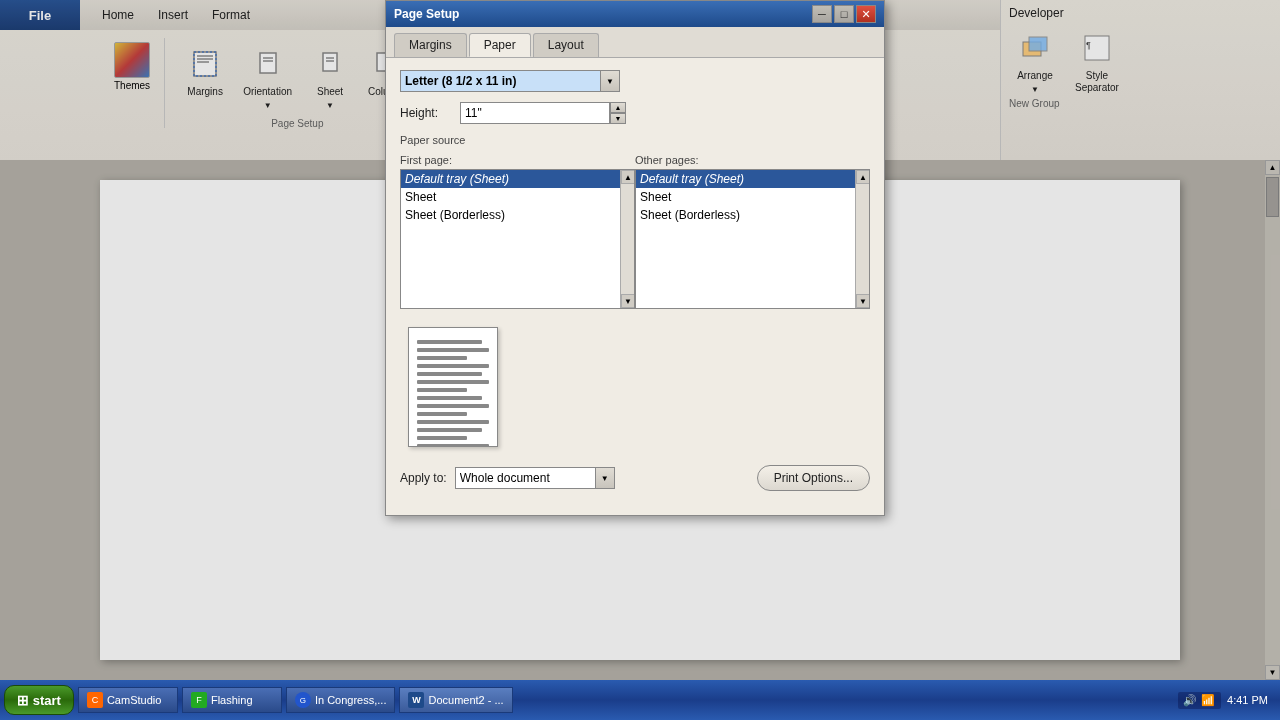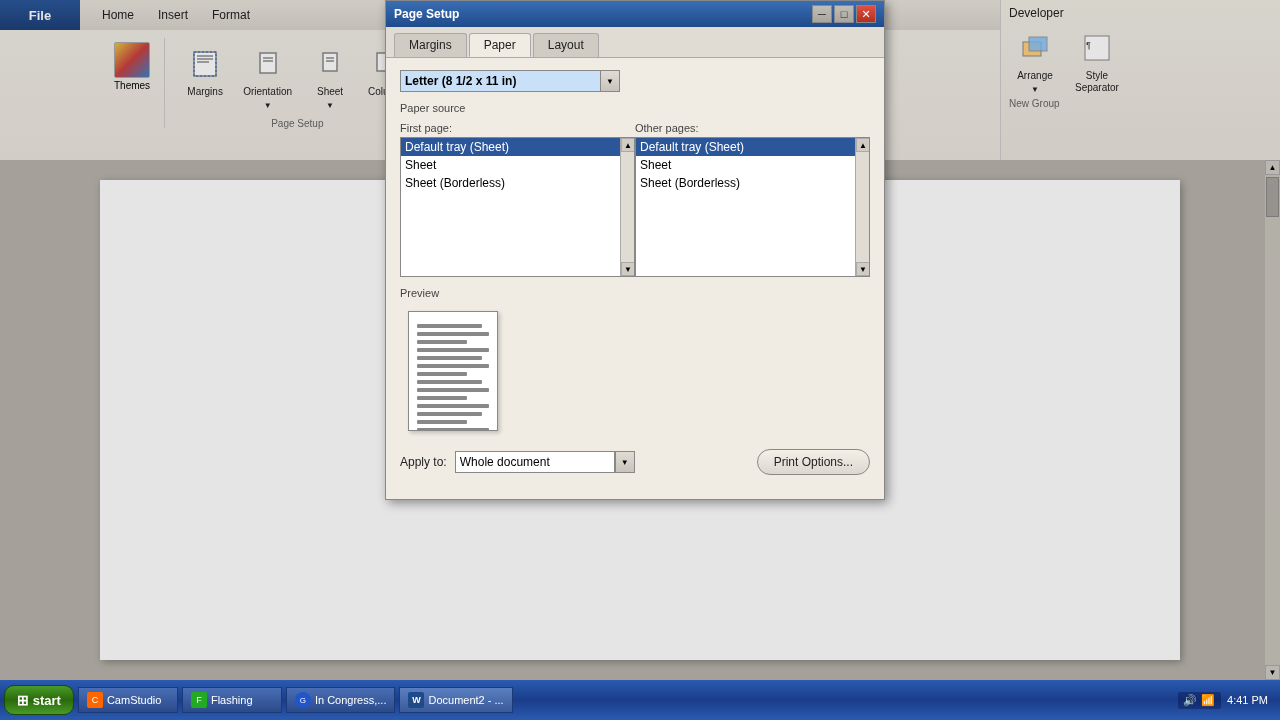--- a/index.html
+++ b/index.html
@@ -291,20 +291,21 @@
 
     .list-item {
       padding: 2px 4px;
       cursor: pointer;
       white-space: nowrap;
     }
 
     .list-item.selected {
       background: #2b579a;
       color: white;
+      font-style: italic;
     }
 
     .scrollbar-v {
       position: absolute;
       right: 0;
       top: 0;
       bottom: 0;
       width: 14px;
       background: #e0dcd4;
       border-left: 1px solid #aaa;
@@ -695,20 +696,30 @@
 
     <div class="modal-body">
 
       <div class="form-row" style="margin-bottom:10px;">
         <div class="select-wrapper" style="width:220px;">
           <select class="form-select" style="width:220px;background:#c8e0f8;font-weight:bold;"><option>Letter (8 1/2 x 11 in)</option></select>
           <div class="select-arrow">▼</div>
         </div>
       </div>
 
+      <div class="form-row" style="margin-bottom:10px;">
+        <span class="form-label">Height:</span>
+        <div class="form-input-wrapper">
+          <input type="text" class="form-input" style="width: 150px;" value="11&quot;">
+          <div class="spin-arrows">
+            <div class="spin-btn">▲</div>
+            <div class="spin-btn">▼</div>
+          </div>
+        </div>
+      </div>
 
       <div class="section-label">Paper source</div>
       <div class="source-section">
 
         <div class="source-col">
           <div class="source-label">First page:</div>
           <div class="list-scroll-wrapper">
             <div class="list-items">
               <div class="list-item selected">Default tray (Sheet)</div>
               <div class="list-item">Sheet</div>
@@ -733,21 +744,20 @@
             <div class="scrollbar-v">
               <div class="scroll-arrow">▲</div>
               <div class="scroll-track"></div>
               <div class="scroll-arrow">▼</div>
             </div>
           </div>
         </div>
       </div>
 
       <div class="preview-section">
-        <div class="preview-label">Preview</div>
         <div class="preview-box">
           <div class="preview-page">
             <div class="preview-lines">
               <div class="preview-line medium"></div>
               <div class="preview-line long"></div>
               <div class="preview-line short"></div>
               <div class="preview-line long"></div>
               <div class="preview-line medium"></div>
               <div class="preview-line long"></div>
               <div class="preview-line short"></div>
@@ -759,21 +769,21 @@
               <div class="preview-line short"></div>
               <div class="preview-line long"></div>
 
             </div>
           </div>
         </div>
       </div>
 
       <div class="apply-row">
         <span class="apply-label">Apply to:</span>
-        <div class="select-wrapper" style="width:180px;">
+        <div class="select-wrapper" style="width:160px;">
           <select class="form-select" style="width:160px;">
             <option>Whole document</option>
             <option>This section</option>
             <option>This point forward</option>
           </select>
           <div class="select-arrow">▼</div>
         </div>
         <div style="margin-left:auto;">
           <button class="dialog-btn">Print Options...</button>
         </div>

